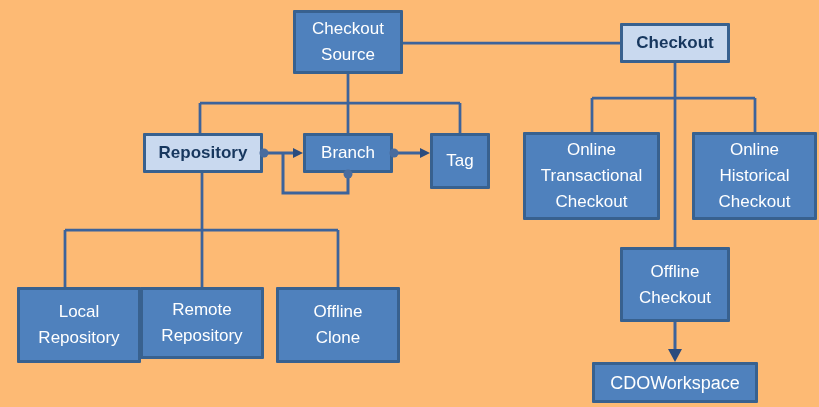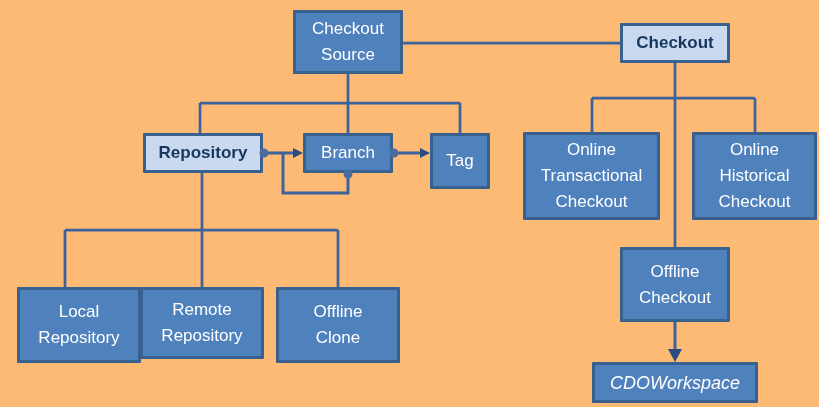--- a/index.html
+++ b/index.html
@@ -38,21 +38,21 @@
     text-align:center;
     font-size:17px;line-height:26px;
     border-radius:1px;
   }
   .node .lbl{white-space:pre-line;}
   .node.light{
     background:var(--light-fill);
     color:var(--light-text);
     font-weight:bold;
   }
-  .node.wide{font-size:18px;font-style:italic;}
+  .node.wide{font-size:18px;}
 </style>
 </head>
 <body>
 
 <div class="diagram">
 
   <svg class="edges" width="819" height="407" viewBox="0 0 819 407">
 
     <g>
       <path class="edge" d="M403,43 H620"></path>

